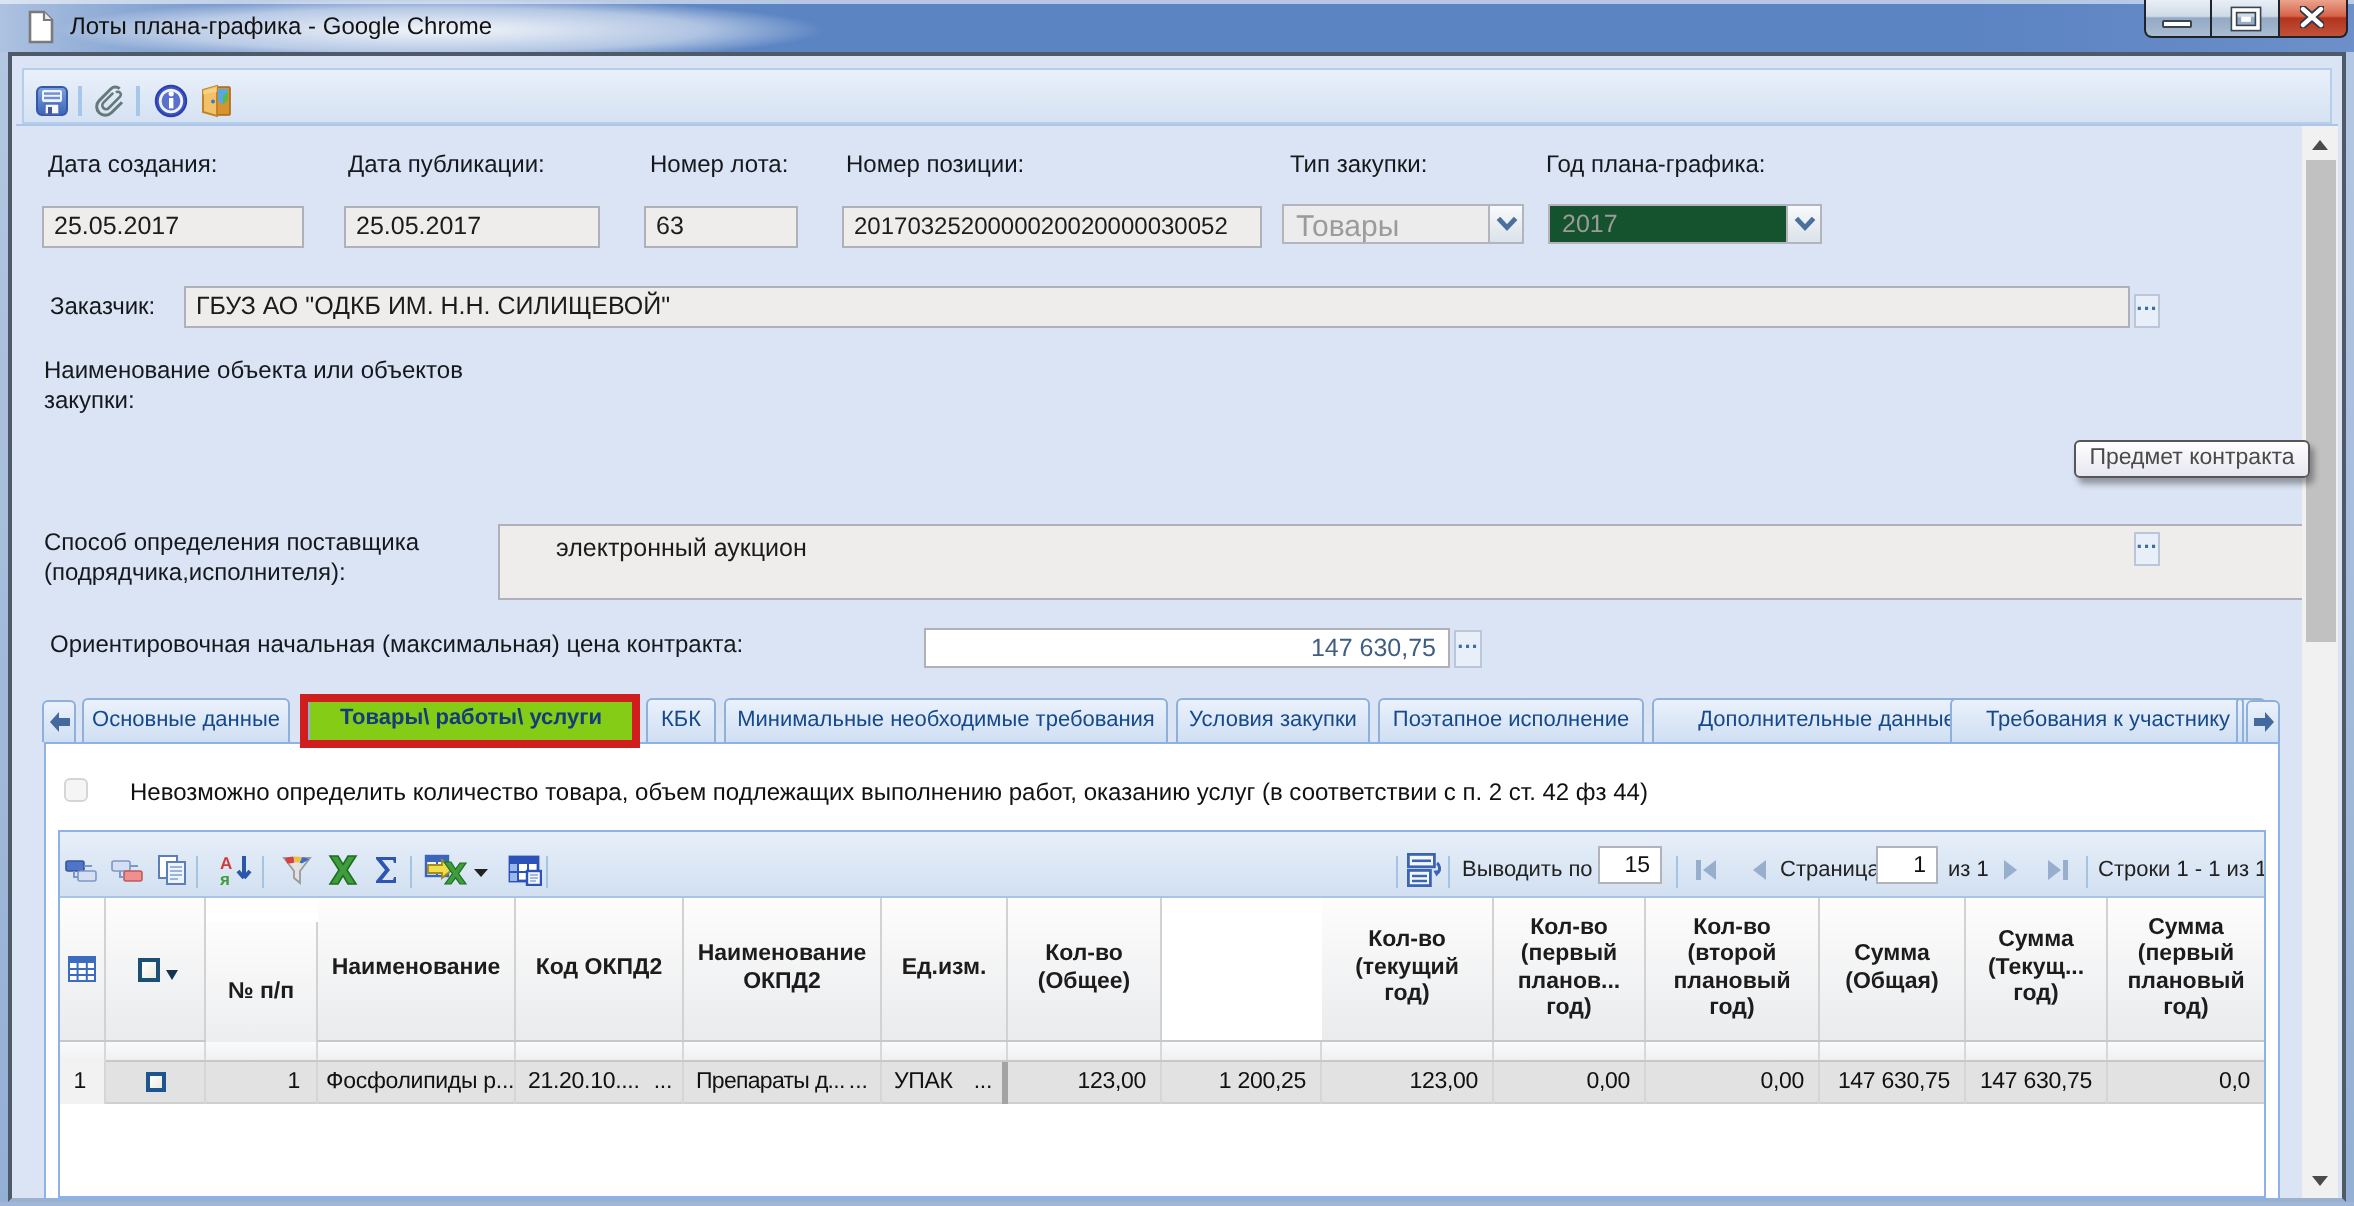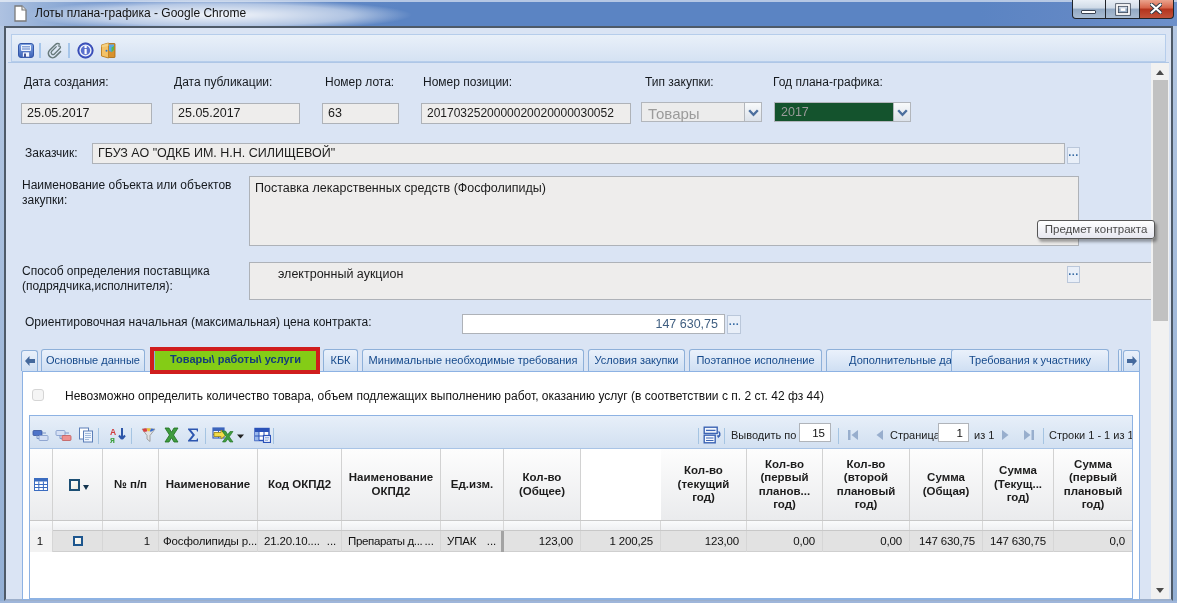--- a/index.html
+++ b/index.html
@@ -128,21 +128,20 @@
     <div class="abs dd-btn" style="right:0;top:0;width:17px;height:18px;"><svg width="11" height="8" viewBox="0 0 11 8" style="margin-top:5px;">
           <path d="M1.2 1.2 L5.5 5.8 L9.8 1.2" fill="none" stroke="#4c6f9e" stroke-width="2.4"></path>
         </svg></div>
   </div>
 
   <div class="lbl" style="left:25px;top:146px;">Заказчик:</div>
   <div class="inp" style="left:92px;top:143px;width:973px;height:21px;">ГБУЗ АО "ОДКБ ИМ. Н.Н. СИЛИЩЕВОЙ"</div>
   <div class="dots-btn" style="left:1067px;top:147px;width:13px;height:17px;">...</div>
 
   <div class="lbl" style="left:22px;top:178px;line-height:15px;">Наименование объекта или объектов<br>закупки:</div>
-  <div class="inp" style="left:249px;top:176px;width:830px;height:70px;padding-top:4px;">Поставка лекарственных средств (Фосфолипиды)</div>
 
   <div class="lbl" style="left:22px;top:264px;line-height:15px;">Способ определения поставщика<br>(подрядчика,исполнителя):</div>
   <div class="inp" style="left:249px;top:262px;width:920px;height:38px;padding-top:4px;padding-left:28px;">электронный аукцион</div>
   <div class="dots-btn" style="left:1067px;top:266px;width:13px;height:17px;">...</div>
 
   <div class="lbl" style="left:25px;top:315px;font-size:12px;">Ориентировочная начальная (максимальная) цена контракта:</div>
   <div class="abs" style="left:462px;top:314px;width:263px;height:20px;background:#fff;border:1px solid #aeb2b8;font-size:12.5px;color:#3f5e80;text-align:right;padding:2px 6px 0 0;">147 630,75</div>
   <div class="dots-btn" style="left:727px;top:315px;width:14px;height:19px;line-height:11px;">...</div>
 
   <div class="abs" style="left:22px;top:371px;width:1118px;height:2px;background:#8db2e3;"></div>
@@ -151,21 +150,21 @@
         <path d="M4.5 0 L4.5 3 L10 3 L10 7 L4.5 7 L4.5 10 L0 5 Z" fill="#44699d"></path>
       </svg>
   </div>
   <div class="tab" style="left:41px;width:104px;">Основные данные</div>
   <div class="tab" style="left:154px;width:163px;top:347px;height:24px;background:#84cc16;color:#123c7a;font-weight:bold;line-height:23px;">Товары\ работы\ услуги</div>
   <div class="tab" style="left:323px;width:35px;">КБК</div>
   <div class="tab" style="left:362px;width:222px;">Минимальные необходимые требования</div>
   <div class="tab" style="left:588px;width:97px;">Условия закупки</div>
   <div class="tab" style="left:689px;width:133px;">Поэтапное исполнение</div>
   <div class="tab" style="left:826px;width:175px;">Дополнительные данные</div>
-  <div class="tab" style="left:951px;width:158px;">Требования к участнику</div>
+  <div class="tab" style="left:975px;width:158px;">Требования к участнику</div>
   <div class="tab" style="left:1118px;width:4px;"></div>
   <div class="tab" id="tab-rarr" style="left:1123px;width:17px;top:350px;height:21px;">
     <svg width="10" height="10" viewBox="0 0 10 10" style="margin-top:5px;">
         <path d="M5.5 0 L5.5 3 L0 3 L0 7 L5.5 7 L5.5 10 L10 5 Z" fill="#44699d"></path>
       </svg>
   </div>
 
   <div class="abs" style="left:22px;top:372px;width:1118px;height:228px;background:#fff;border:1px solid #8db2e3;border-top:none;"></div>
 
   <div class="abs" style="left:32px;top:389px;width:12px;height:12px;background:#f5f5f5;border:1px solid #d5d5d5;border-radius:3px;"></div>
@@ -265,21 +264,21 @@
           <svg width="14" height="13" viewBox="0 0 14 13">
             <rect x="0.5" y="0.5" width="13" height="12" fill="#fff" stroke="#3b6cc0"></rect>
             <rect x="0.5" y="0.5" width="13" height="3" fill="#3b6cc0"></rect>
             <path d="M4.8 3.5 V12.5 M9.4 3.5 V12.5 M0.5 6.5 H13.5 M0.5 9.5 H13.5" stroke="#3b6cc0" stroke-width="1"></path>
           </svg>
         </div>
       <div class="hcell" style="left:23px;top:0;width:50px;height:71px;">
           <span style="display:inline-block;margin-left:3px;width:11px;height:12px;background:linear-gradient(135deg,#ffffff,#eceade);border:2px solid #1c4f74;"></span>
           <span style="display:inline-block;margin-left:3px;width:0;height:0;border:3.5px solid transparent;border-top:5px solid #14344f;position:relative;top:4px;"></span>
         </div>
-      <div class="hcell" style="left:73px;top:0;width:56px;height:71px;">№ п/п</div>
+      <div class="hcell" style="left:73px;top:12px;width:56px;height:71px;">№ п/п</div>
       <div class="hcell" style="left:129px;top:0;width:99px;height:71px;">Наименование</div>
       <div class="hcell" style="left:228px;top:0;width:84px;height:71px;">Код ОКПД2</div>
       <div class="hcell" style="left:312px;top:0;width:99px;height:71px;">Наименование<br>ОКПД2</div>
       <div class="hcell" style="left:411px;top:0;width:63px;height:71px;">Ед.изм.</div>
       <div class="hcell" style="left:474px;top:0;width:77px;height:71px;">Кол-во<br>(Общее)</div>
       <div class="hcell" style="left:631px;top:0;width:86px;height:71px;">Кол-во<br>(текущий<br>год)</div>
       <div class="hcell" style="left:717px;top:0;width:76px;height:71px;">Кол-во<br>(первый<br>планов...<br>год)</div>
       <div class="hcell" style="left:793px;top:0;width:87px;height:71px;">Кол-во<br>(второй<br>плановый<br>год)</div>
       <div class="hcell" style="left:880px;top:0;width:73px;height:71px;">Сумма<br>(Общая)</div>
       <div class="hcell" style="left:953px;top:0;width:71px;height:71px;">Сумма<br>(Текущ...<br>год)</div>

